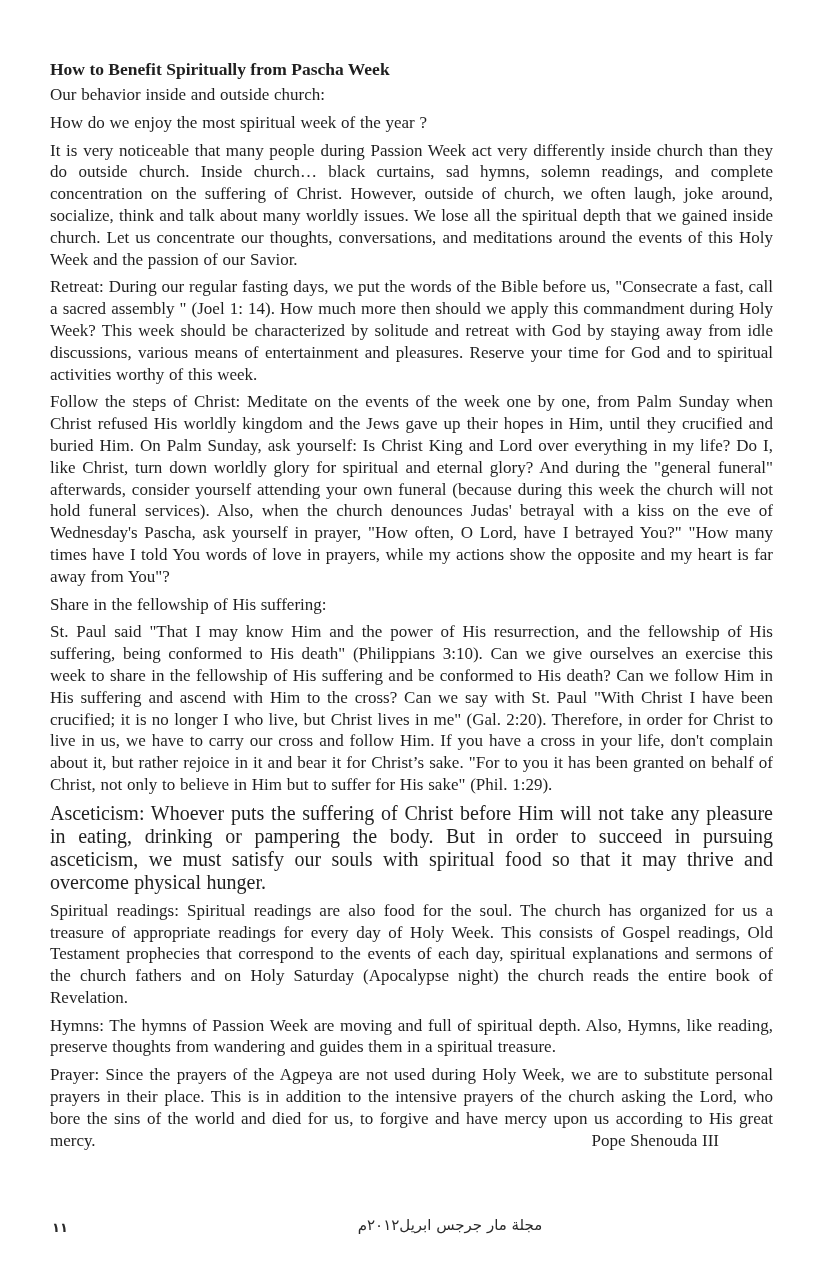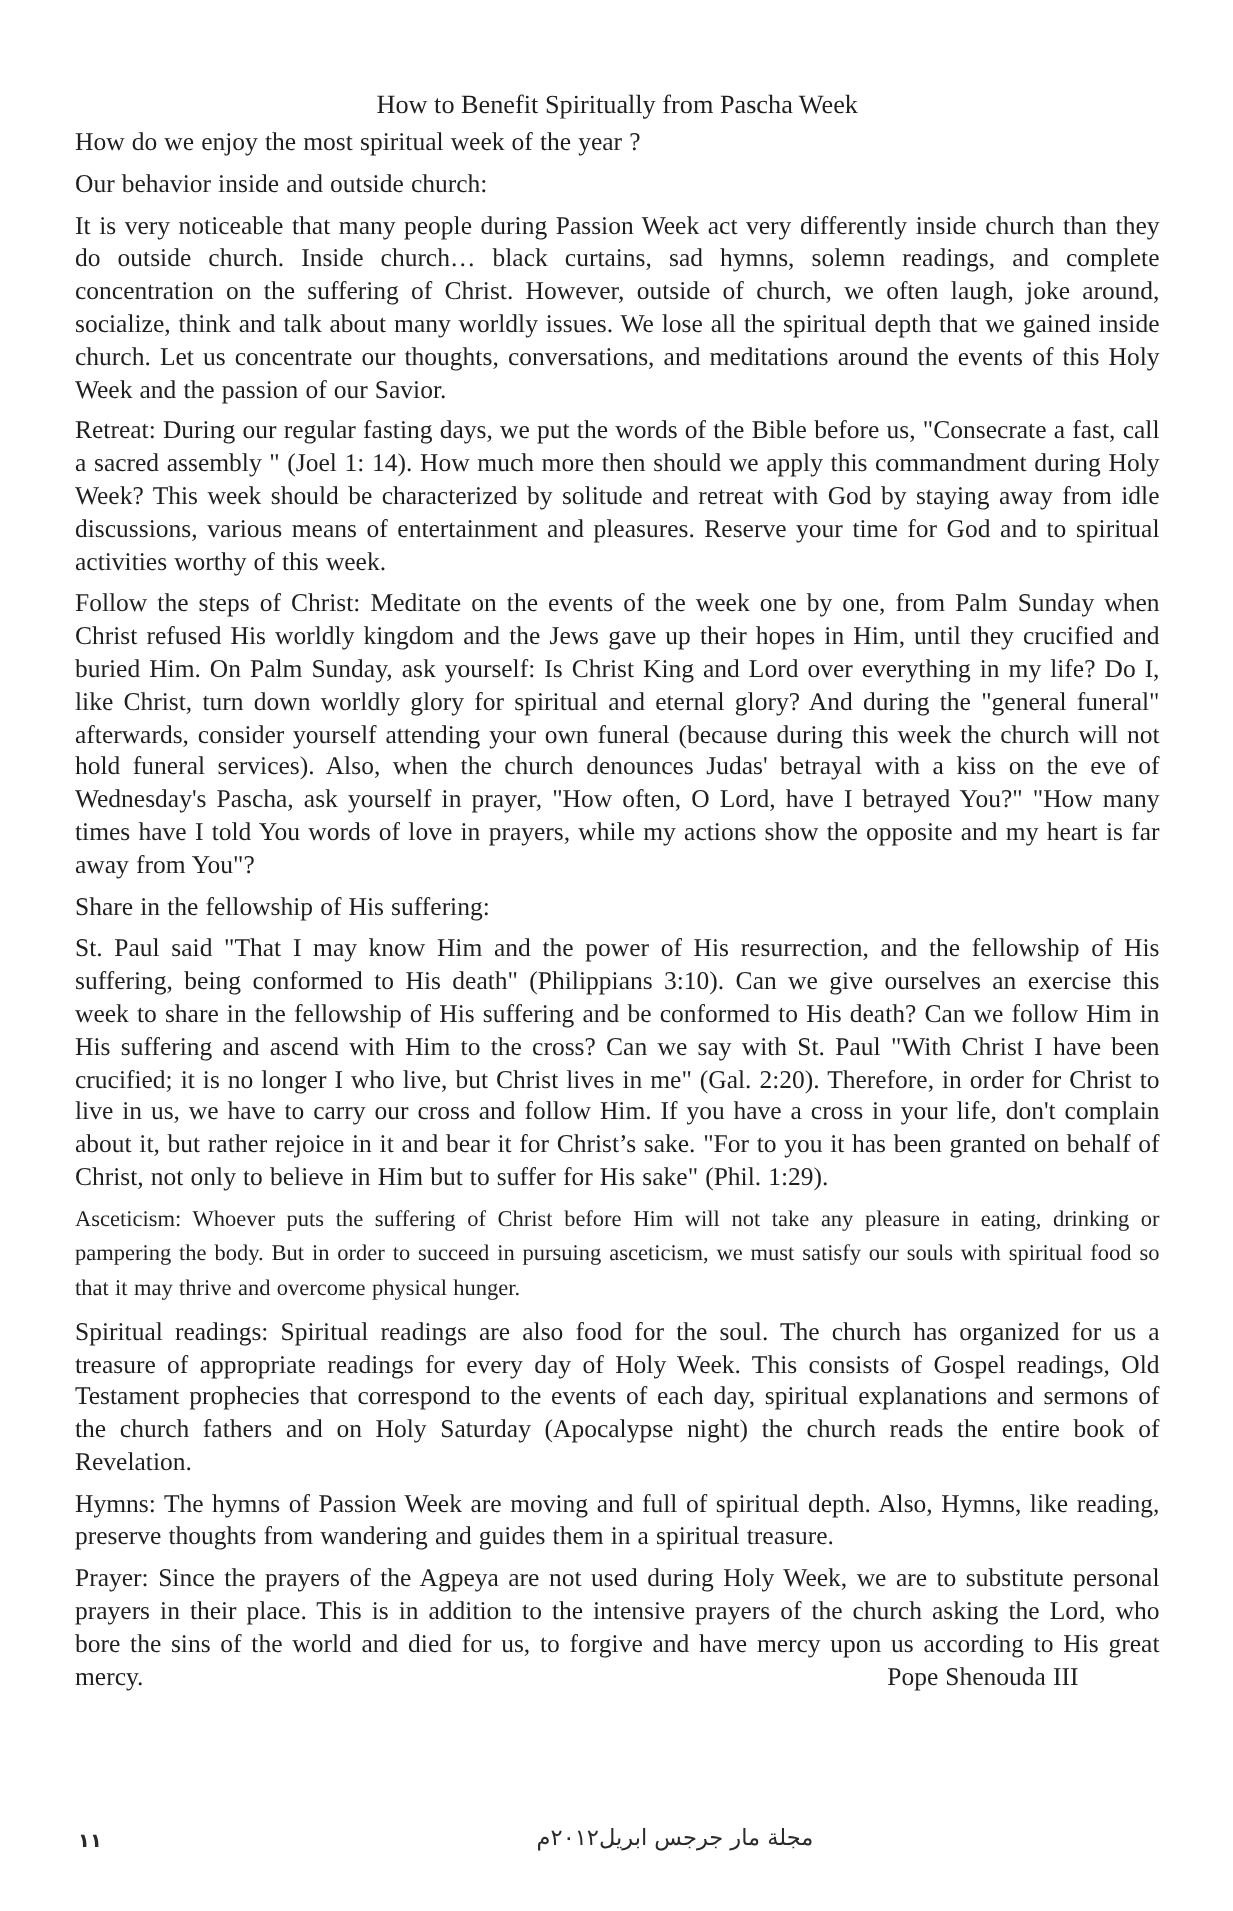--- a/index.html
+++ b/index.html
@@ -15,34 +15,34 @@
   }
   .content {
     position: absolute;
     left: 50px;
     top: 57px;
     width: 723px;
   }
   h1.title {
     font-size: 17.5px;
     line-height: 24px;
-    font-weight: normal;
-    text-align: center;
+    font-weight: bold;
+    text-align: left;
     margin: 0 0 3px 0;
   }
   p.para {
     margin: 0 0 6px 0;
     font-size: 17px;
     line-height: 21.8px;
     text-align: justify;
     word-spacing: 0.5px;
   }
   p.para b { font-weight: normal; }
   p.para.small {
-    font-size: 15px;
+    font-size: 20px;
     line-height: 23px;
   }
   p.para.prayer { position: relative; }
   .signature {
     position: absolute;
     right: 54px;
     bottom: 0;
     white-space: nowrap;
   }
   .footer {
@@ -72,23 +72,23 @@
   }
 </style>
 </head>
 <body>
 
 <div class="page">
   <div class="content">
 
     <h1 class="title">How to Benefit Spiritually from Pascha Week</h1>
 
+    <p class="para"><span>Our behavior inside and outside church:</span></p>
+
     <p class="para"><span>How do we enjoy the most spiritual week of the year ?</span></p>
-
-    <p class="para"><span>Our behavior inside and outside church:</span></p>
 
     <p class="para"><span>It is very noticeable that many people during Passion Week act very differently inside church than they do outside church. Inside church… black curtains, sad hymns, solemn readings, and complete concentration on the suffering of Christ. However, outside of church, we often laugh, joke around, socialize, think and talk about many worldly issues. We lose all the spiritual depth that we gained inside church. Let us concentrate our thoughts, conversations, and meditations around the events of this Holy Week and the passion of our Savior.</span></p>
 
     <p class="para"><b>Retreat</b><span>: During our regular fasting days, we put the words of the Bible before us, "Consecrate a fast, call a sacred assembly " (Joel 1: 14). How much more then should we apply this commandment during Holy Week? This week should be characterized by solitude and retreat with God by staying away from idle discussions, various means of entertainment and pleasures. Reserve your time for God and to spiritual activities worthy of this week.</span></p>
 
     <p class="para"><span>Follow the steps of Christ: Meditate on the events of the week one by one, from Palm Sunday when Christ refused His worldly kingdom and the Jews gave up their hopes in Him, until they crucified and buried Him. On Palm Sunday, ask yourself: Is Christ King and Lord over everything in my life? Do I, like Christ, turn down worldly glory for spiritual and eternal glory? And during the "general funeral" afterwards, consider yourself attending your own funeral (because during this week the church will not hold funeral services). Also, when the church denounces Judas' betrayal with a kiss on the eve of Wednesday's Pascha, ask yourself in prayer, "How often, O Lord, have I betrayed You?" "How many times have I told You words of love in prayers, while my actions show the opposite and my heart is far away from You"?</span></p>
 
     <p class="para"><span>Share in the fellowship of His suffering:</span></p>
 
     <p class="para"><span>St. Paul said "That I may know Him and the power of His resurrection, and the fellowship of His suffering, being conformed to His death" (Philippians 3:10). Can we give ourselves an exercise this week to share in the fellowship of His suffering and be conformed to His death? Can we follow Him in His suffering and ascend with Him to the cross? Can we say with St. Paul "With Christ I have been crucified; it is no longer I who live, but Christ lives in me" (Gal. 2:20). Therefore, in order for Christ to live in us, we have to carry our cross and follow Him. If you have a cross in your life, don't complain about it, but rather rejoice in it and bear it for Christ’s sake. "For to you it has been granted on behalf of Christ, not only to believe in Him but to suffer for His sake" (Phil. 1:29).</span></p>

